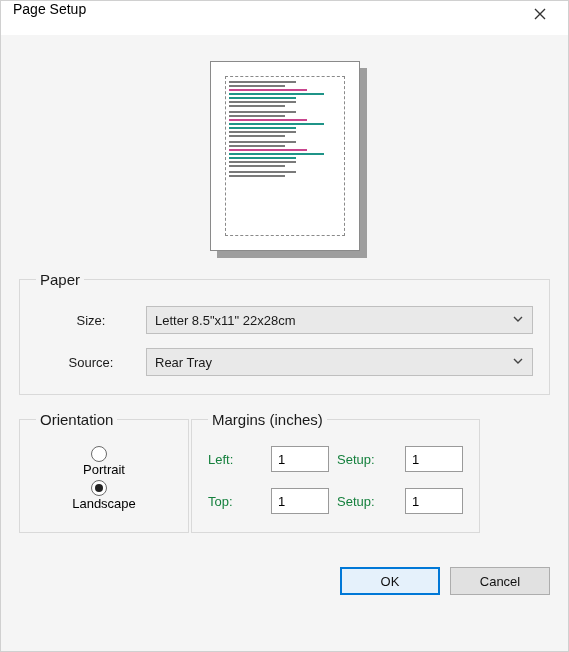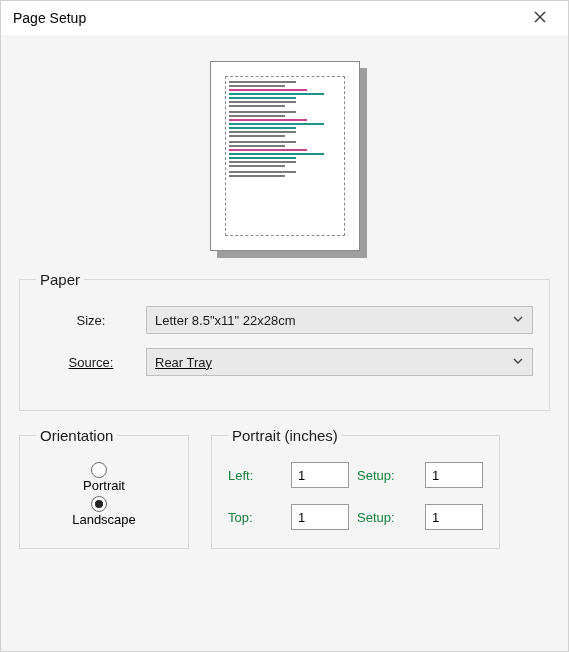--- a/index.html
+++ b/index.html
@@ -19,21 +19,21 @@
       background: #ffffff;
       width: 569px;
       height: 652px;
       border: 1px solid #d0d0d0;
       display: flex;
       flex-direction: column;
     }
     .titlebar {
       height: 34px;
       display: flex;
-      align-items: center;
+      align-items: flex-start;
       padding: 0 8px 0 12px;
       justify-content: space-between;
       background: #ffffff;
     }
     .titlebar .title {
       font-size: 14px;
       color: #000;
     }
     .close-btn {
       width: 40px;
@@ -112,21 +112,21 @@
       padding: 0 4px;
       color: #1a1a1a;
       background: #f5f5f5;
       font-size: 15px;
     }
     .row {
       display: flex;
       align-items: center;
       margin-bottom: 14px;
     }
-    .row:last-child { margin-bottom: 16px; text-decoration: underline; }
+    .row:last-child { margin-bottom: 0; }
     .row .lbl {
       width: 110px;
       color: #1a1a1a;
       text-align: center;
     }
     .combo {
       flex: 1;
       height: 28px;
       background: #e9e9e9;
       border: 1px solid #bfbfbf;
@@ -134,21 +134,21 @@
       align-items: center;
       justify-content: space-between;
       padding: 0 8px 0 8px;
       color: #1a1a1a;
     }
     .combo .chev svg { width:12px; height:12px; }
 
     
     .twocol {
       display: flex;
-      gap: 22px;
+      gap: 2px;
       align-items: flex-end;
     }
     .twocol fieldset.group { flex: 0 0 auto; }
     fieldset.orientation { width: 170px; }
     fieldset.margins { flex: 1; }
     .radio-row {
       display: flex;
       align-items: center;
       height: 34px;
       flex-direction: column;
@@ -303,21 +303,21 @@
         </div>
         <div class="radio-row">
           <span id="radio-landscape" class="radio selected">
               <span class="dot"></span>
             </span>
           <span>Landscape</span>
         </div>
       </fieldset>
 
       <fieldset class="group margins">
-        <legend>Portrait (inches)</legend>
+        <legend>Margins (inches)</legend>
         <div class="margin-grid">
           <span class="mlbl">Left:</span>
           <div class="mval">
               <span>1</span>
             </div>
           <span class="mlbl">Setup:</span>
           <div class="mval">
               <span>1</span>
             </div>
 
@@ -326,15 +326,23 @@
               <span>1</span>
             </div>
           <span class="mlbl">Setup:</span>
           <div class="mval">
               <span>1</span>
             </div>
         </div>
       </fieldset>
     </div>
 
+    <div class="btnbar">
+      <div class="btn default">
+        <span>OK</span>
+      </div>
+      <div class="btn">
+        <span>Cancel</span>
+      </div>
+    </div>
 
   </div>
 </div>
 
 </body></html>

